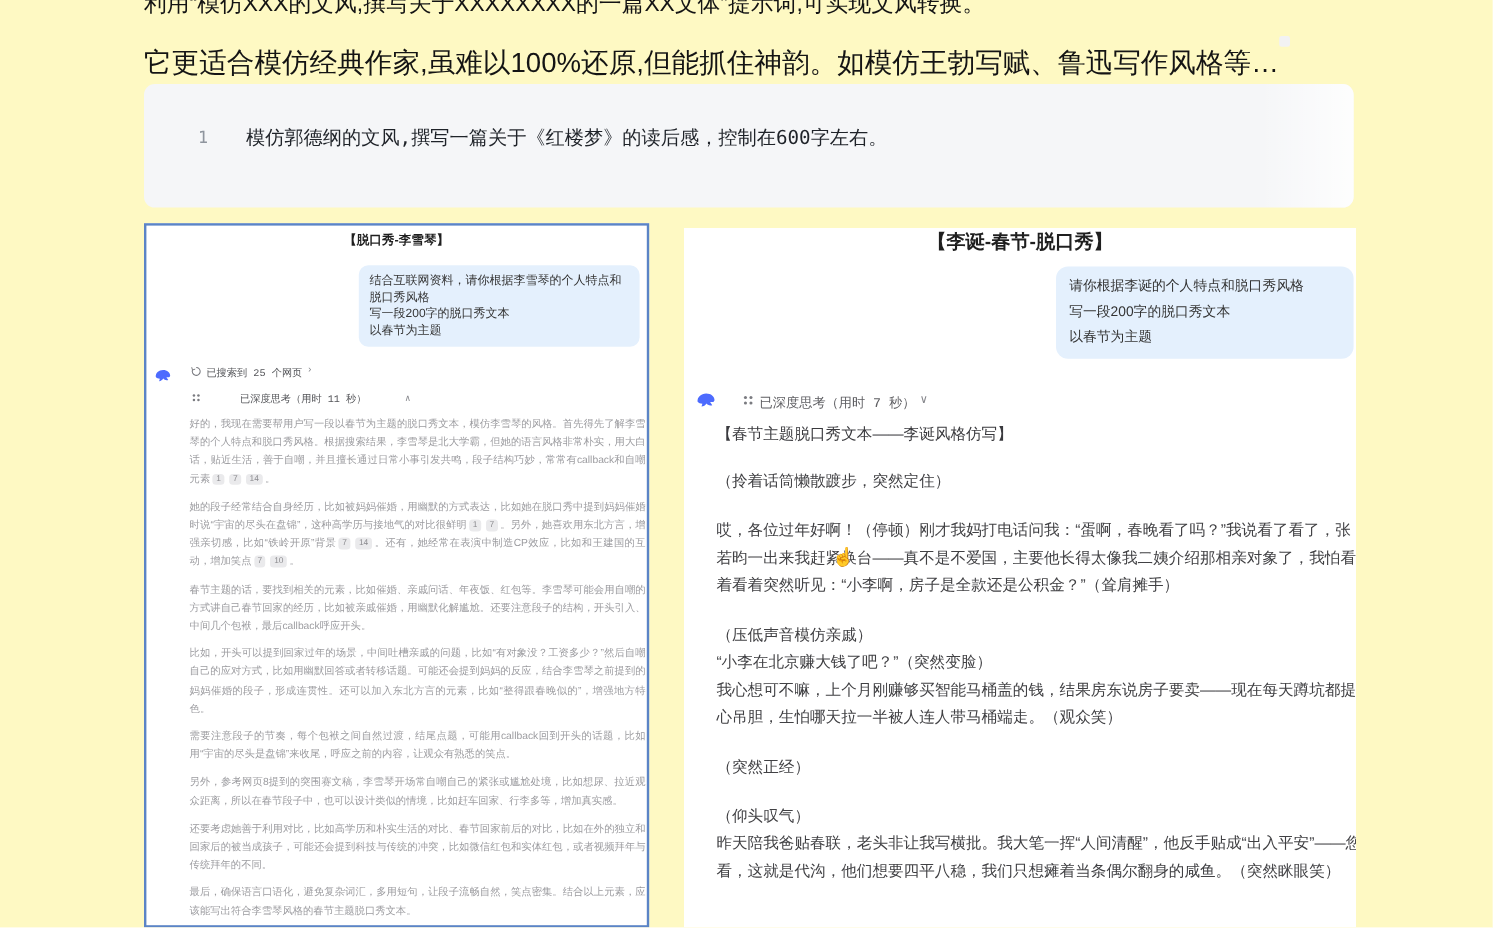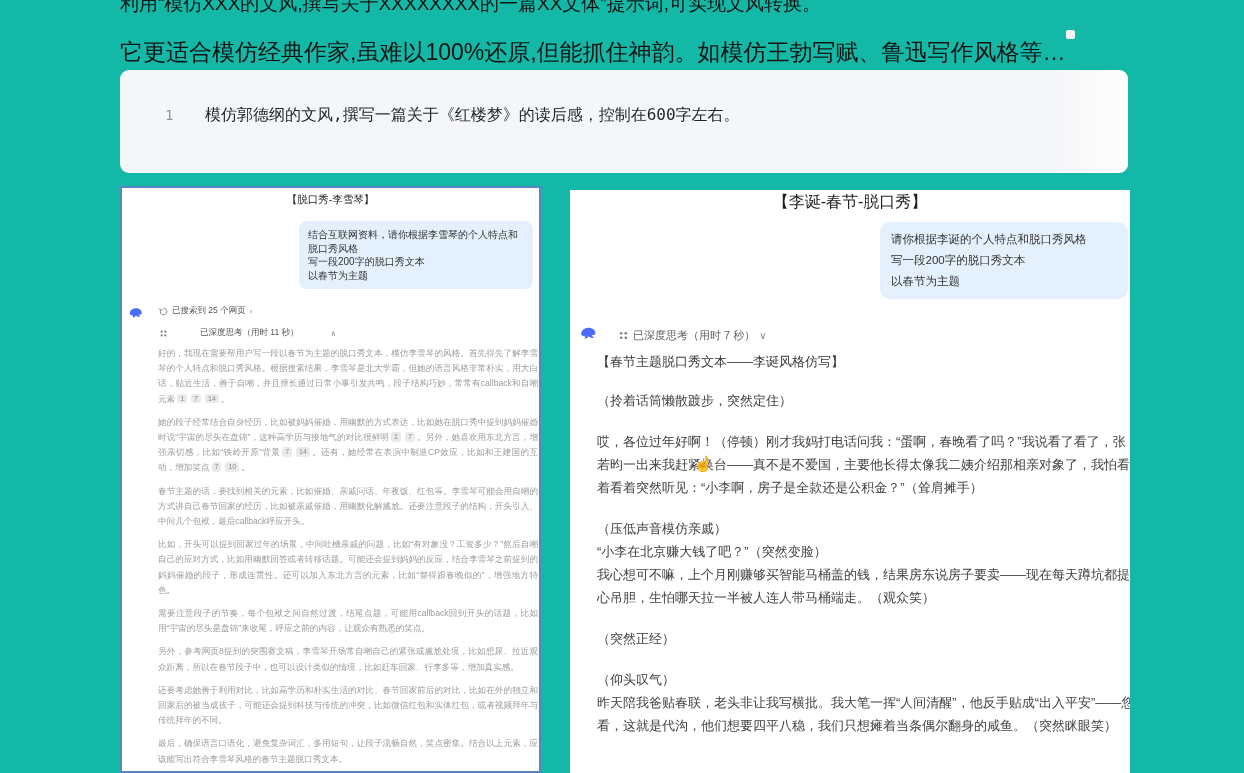--- a/index.html
+++ b/index.html
@@ -1,44 +1,44 @@
 <!DOCTYPE html>
 <html style="--accent-blue: #4d6bfe; --panel-border: #5b84c6; --bubble-bg: #e4f0fd; --code-bg: #f5f6f8; --think-text: #9c9ca0; --body-text: #414144; --muted: #8f959e;"><head>
 <meta charset="utf-8">
 <style>
   html,body{margin:0;padding:0;background:#fff;}
-  .stage{position:relative;width:1244px;height:773px;background:#14b8a6;overflow:hidden;
+  .stage{position:relative;width:1244px;height:773px;background:#fef9c3;overflow:hidden;
          font-family:"Liberation Sans",sans-serif;color:#1a1a1a;}
   
   .intro1{position:absolute;left:120px;top:-11px;font-size:19px;line-height:30px;color:#141414;white-space:nowrap;}
   .intro2{position:absolute;left:120px;top:27px;font-size:23px;line-height:30px;color:#141414;white-space:nowrap;margin-top:10px;}
   
   .code-block{position:absolute;left:120px;top:70px;width:1008px;height:103px;
               background:var(--code-bg,#f5f6f8);border-radius:9px;}
   .code-line-no{position:absolute;left:45px;top:37px;font-family:"DejaVu Sans Mono",monospace;
                 font-size:14px;color:var(--muted,#8f959e);}
   .code-text{position:absolute;left:85px;top:35px;font-family:"DejaVu Sans Mono",monospace;
              font-size:16px;color:#1f2329;white-space:nowrap;}
   .code-fade{position:absolute;right:0;top:0;width:78px;height:103px;border-radius:0 9px 9px 0;
              background:linear-gradient(to right,rgba(255,255,255,0),rgba(255,255,255,.85));}
   
   .panel{position:absolute;background:#fff;overflow:hidden;}
   .panel-left{left:120px;top:186px;width:421px;height:587px;border:2px solid var(--panel-border,#5b84c6);box-sizing:border-box;}
   .panel-right{left:570px;top:190px;width:560px;height:583px;}
-  .panel-title{position:absolute;left:0;right:0;text-align:center;font-weight:normal;color:#1f1f1f;}
+  .panel-title{position:absolute;left:0;right:0;text-align:center;font-weight:bold;color:#1f1f1f;}
   .panel-left .panel-title{top:5px;font-size:10.5px;}
   .panel-right .panel-title{top:2px;font-size:16px;}
   .bubble{position:absolute;background:var(--bubble-bg,#e4f0fd);color:#333;white-space:pre-line;}
   .bubble-left{right:6px;top:33px;width:234px;border-radius:8px;padding:7px 9px;font-size:10px;line-height:13.5px;box-sizing:border-box;}
   .bubble-right{right:2px;top:32px;width:248px;border-radius:10px;padding:7px 11px;font-size:11.5px;line-height:21px;box-sizing:border-box;}
   .avatar{position:absolute;color:var(--accent-blue,#4d6bfe);}
   .avatar svg{display:block;}
   .avatar-left{left:5px;top:117px;width:17px;height:17px;}
   .avatar-right{left:8px;top:134px;width:20px;height:20px;}
-  .meta-row{position:absolute;display:flex;align-items:center;gap:4px;color:#55565a;cursor:default;}
+  .meta-row{position:absolute;display:flex;gap:4px;color:#55565a;cursor:default;font-family:Liberation Mono, monospace;}
   .row-search{left:37px;top:117px;font-size:8.5px;}
   .row-think-left{left:37px;top:139px;font-size:8.5px;gap:32px;}
   .row-think-right{left:48px;top:138px;font-size:11px;color:#5f5f63;}
   .mini-icon{display:inline-flex;color:#7a7b80;}
   .chev{color:#86878c;font-size:90%;}
   
   .flow-left{position:absolute;left:36px;top:158px;width:380px;}
   .flow-left p{margin:0 0 8px 0;}
   .think-p{font-size:8.6px;line-height:15.2px;color:var(--think-text,#9c9ca0);text-align:justify;}
   .cite{display:inline-block;background:#eaeaec;color:#8a8a8e;border-radius:3px;

